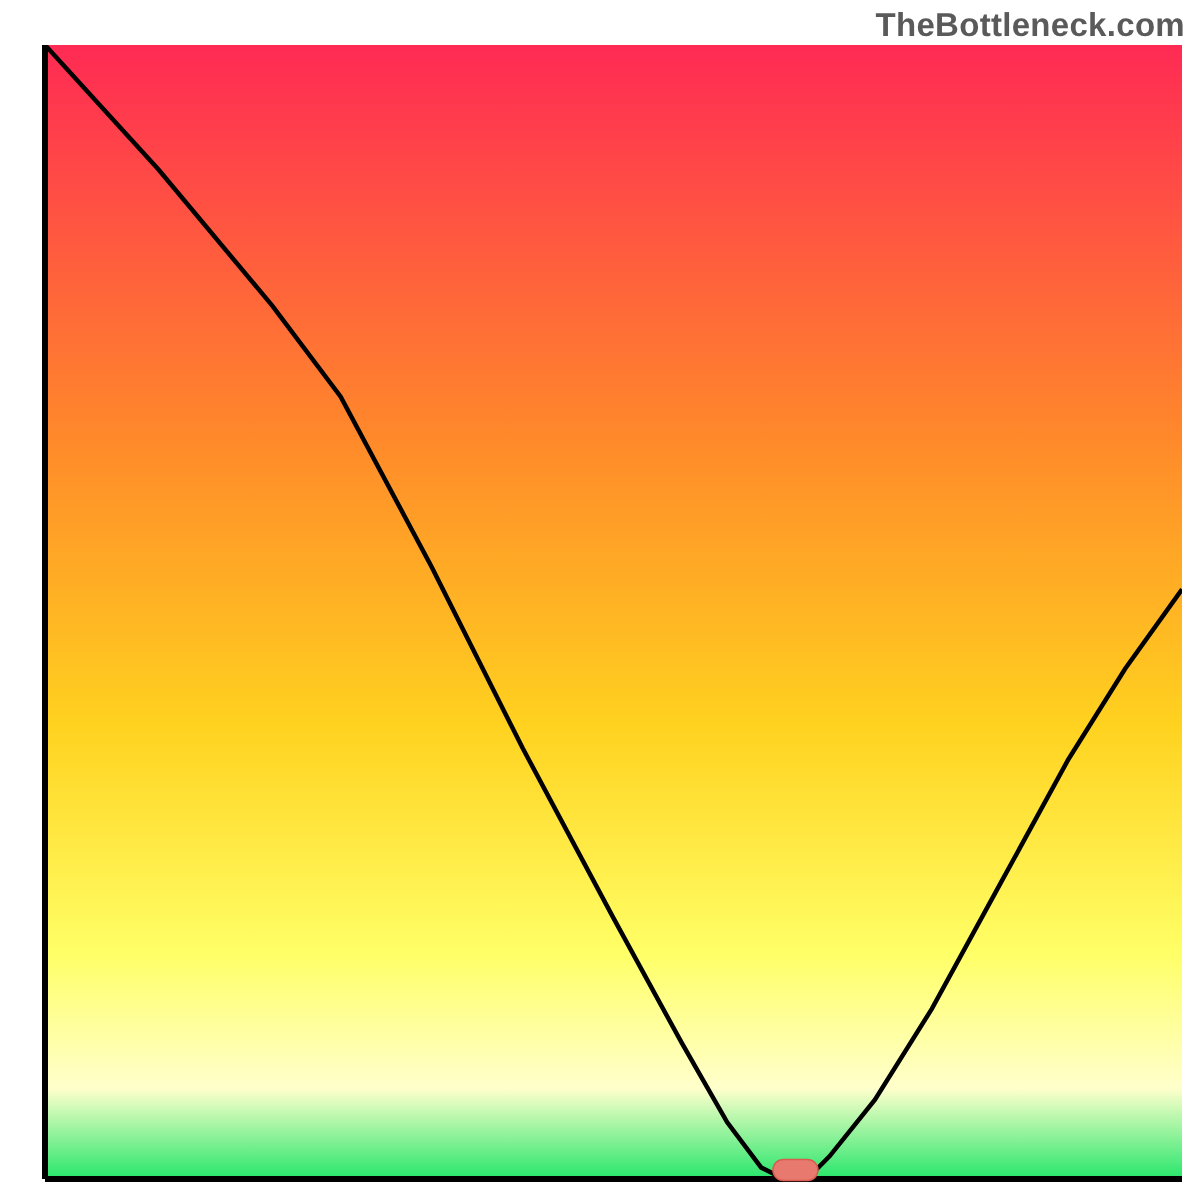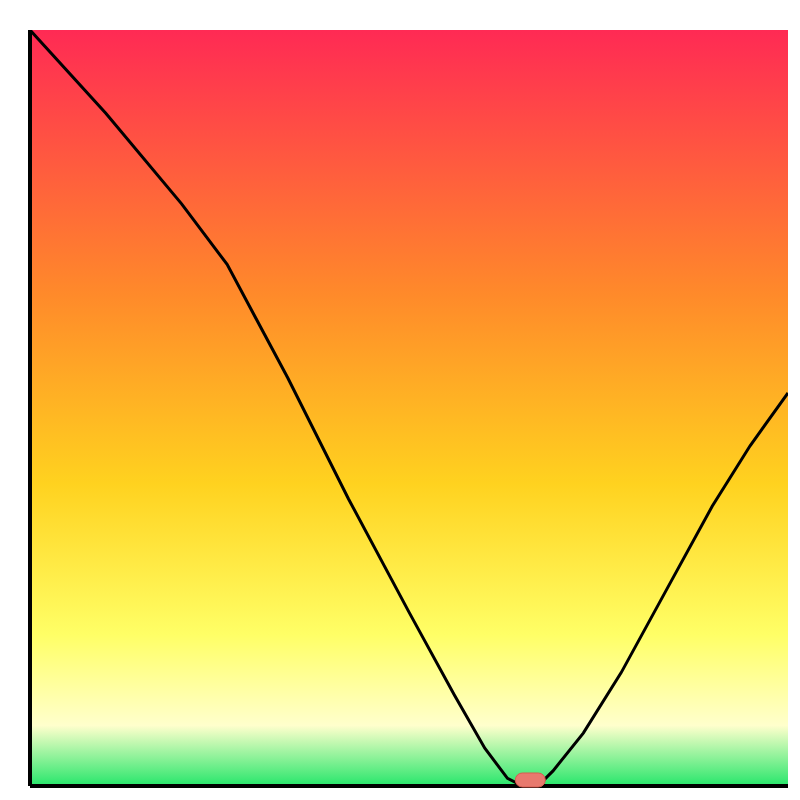--- a/index.html
+++ b/index.html
@@ -28,20 +28,21 @@
   svg.plot {
     position: absolute;
     left: 0;
     top: 0;
   }
 </style>
 </head>
 <body>
 
 <div class="frame">
+  <div class="watermark">TheBottleneck.com</div>
 
   <svg class="plot" width="800" height="800" viewBox="0 0 800 800">
     <defs>
       <linearGradient id="bg-grad" x1="0" y1="0" x2="0" y2="1">
         <stop id="g0" offset="0%" stop-color="#ff2a54"></stop>
         <stop id="g1" offset="35%" stop-color="#ff8a2a"></stop>
         <stop id="g2" offset="60%" stop-color="#ffd21f"></stop>
         <stop id="g3" offset="80%" stop-color="#ffff66"></stop>
         <stop id="g4" offset="92%" stop-color="#ffffcc"></stop>
         <stop id="g5" offset="100%" stop-color="#27e66b"></stop>

